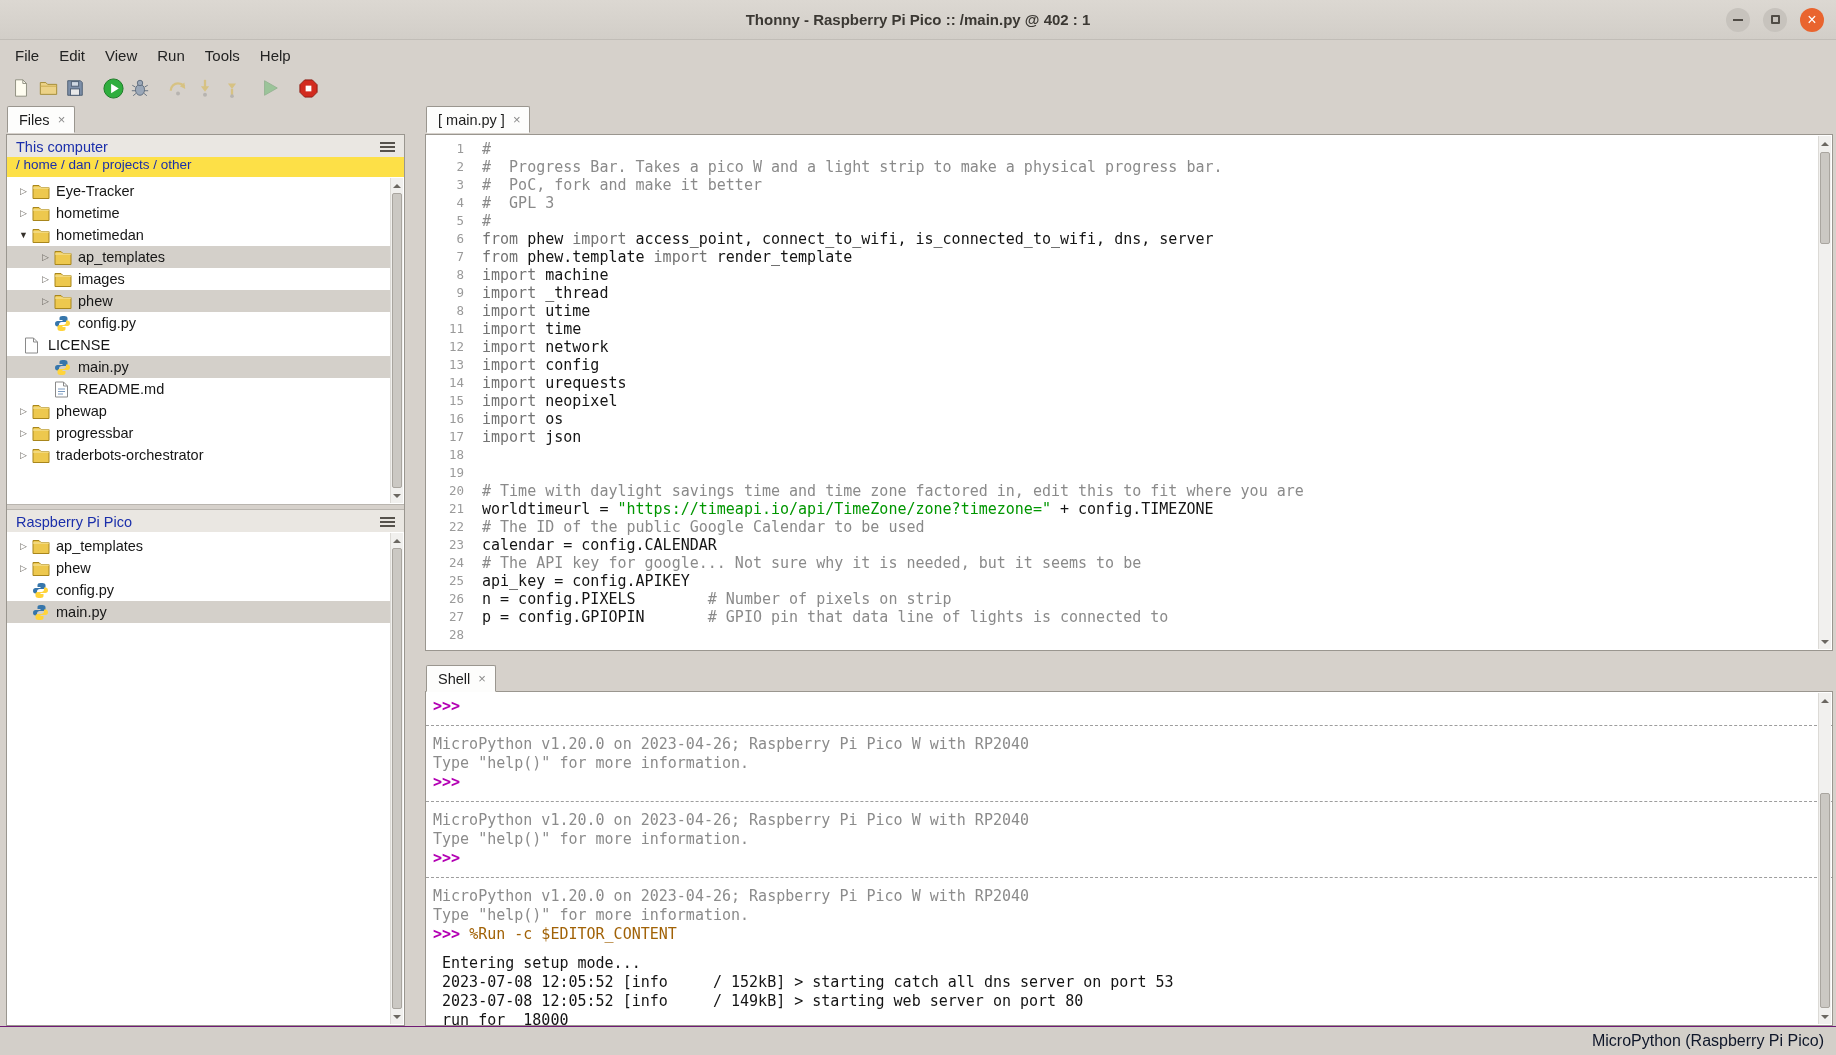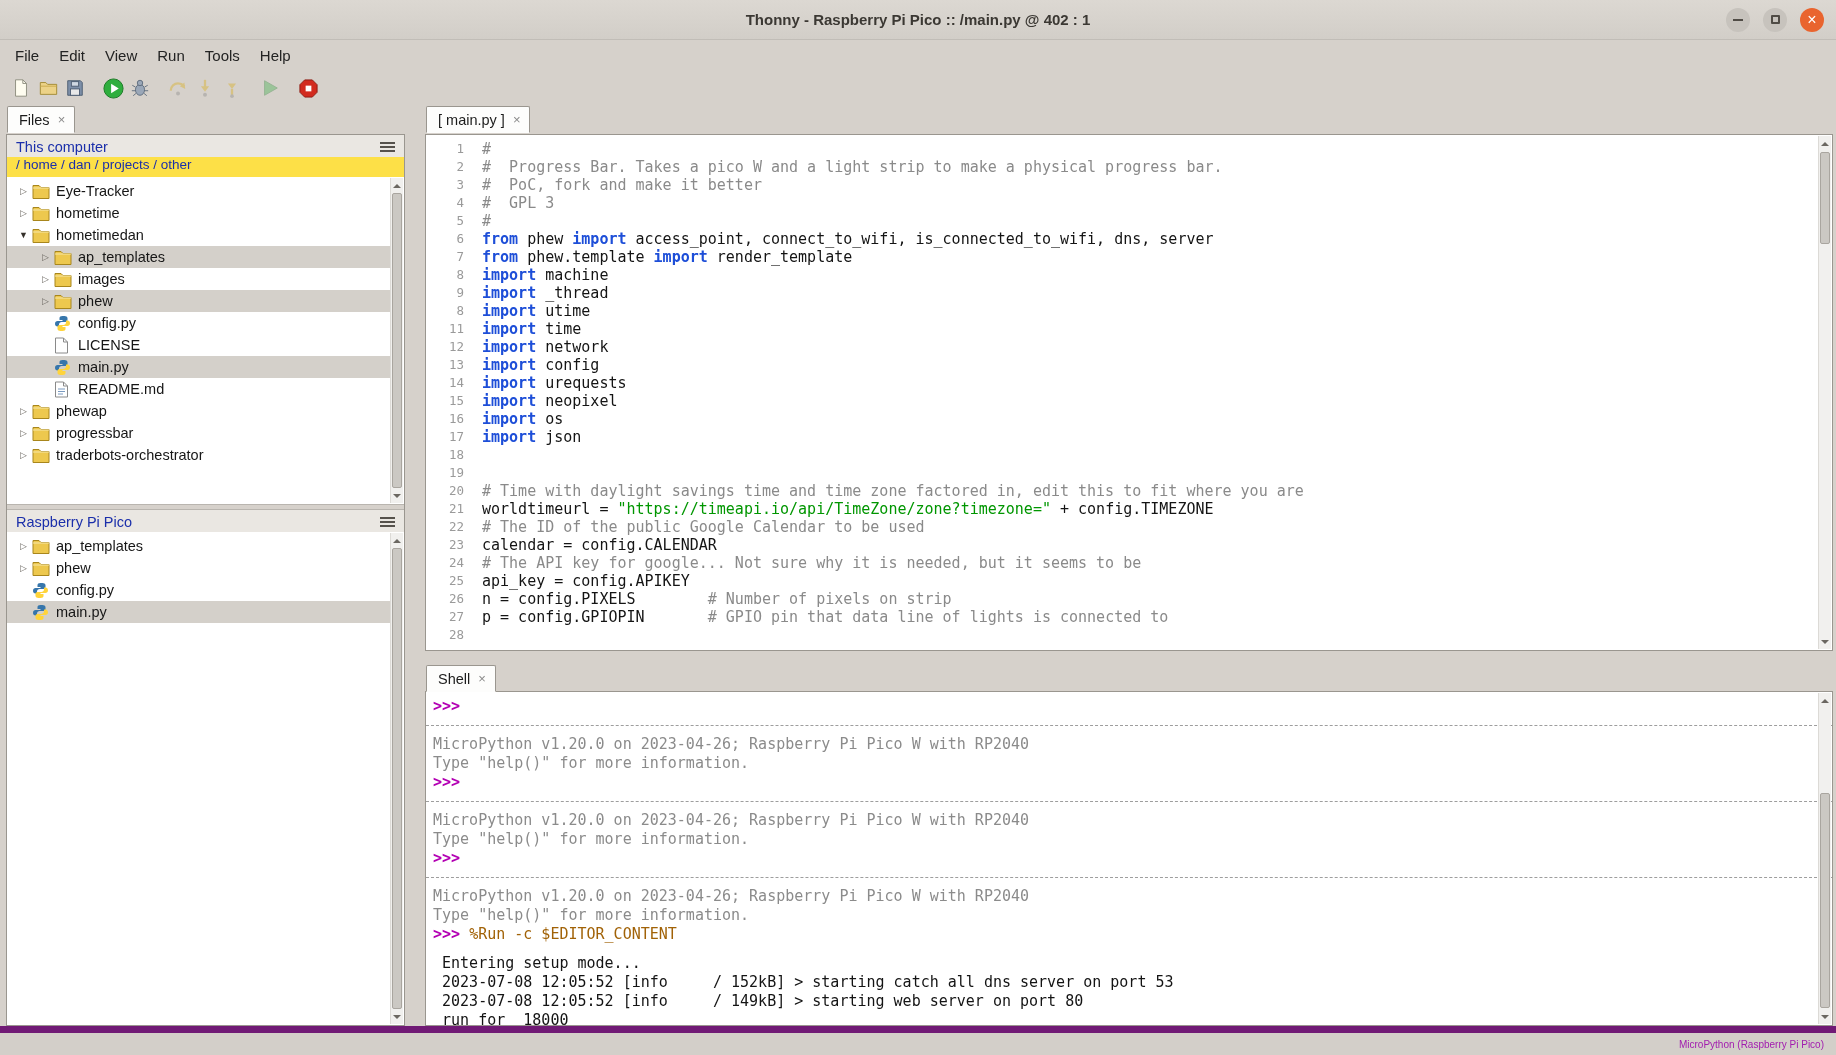--- a/index.html
+++ b/index.html
@@ -63,21 +63,21 @@
   .ficon { width:22px; flex:none; display:flex; align-items:center; }
   .ficon svg { display:block; }
   .flabel { margin-left:2px; }
 
   
   .editor-panel { height:517px; flex:none; position:relative; display:flex; overflow:hidden; }
   .gutter { width:46px; flex:none; padding:5px 8px 0 0; text-align:right; }
   .lnum { font:12.5px/18px "DejaVu Sans Mono", monospace; color:#9a9a9a; height:18px; }
   .codearea { flex:1; padding:5px 22px 0 10px; overflow:hidden; }
   .cline { font:15px/18px "DejaVu Sans Mono", monospace; white-space:pre; height:18px; color:#141414; }
-  .tok-kw { color:#1d4ed8; font-weight:bold; }
+  .tok-kw { color:#737373; font-weight:normal; }
   .tok-com { color:#8a8a8a; }
   .tok-str { color:#009600; }
 
   
   .shell-panel { flex:1; min-height:0; position:relative; overflow:hidden; }
   .shell-out { padding:5px 22px 0 7px; }
   .sh-line { font:15px/19px "DejaVu Sans Mono", monospace; white-space:pre; min-height:19px; color:#141414; }
   .sh-prompt { color:#b300b3; font-weight:bold; }
   .sh-banner { color:#8b8b8b; }
   .sh-magic { color:#a16207; }
@@ -92,23 +92,23 @@
   .sb-arrow.up { top:1px; } .sb-arrow.down { bottom:1px; }
   .sb-arrow::after { content:''; position:absolute; left:50%; top:50%; transform:translate(-50%,-50%); border:4px solid transparent; }
   .sb-arrow.up::after { border-bottom-color:#6b6761; margin-top:-2px; }
   .sb-arrow.down::after { border-top-color:#6b6761; margin-top:2px; }
   .sb-thumb { position:absolute; left:1px; right:1px; background:#cbc8c3; border:1px solid #a9a59f; border-radius:2px; }
   .sb-thumb.full { top:15px; bottom:15px; }
   .sb-thumb.editor-pos { top:16px; height:92px; }
   .sb-thumb.shell-pos { bottom:16px; height:215px; }
 
   
-  .statusbar { height:29px; flex:none; background:#d3cfc9; border-top:7px solid #701a75;
+  .statusbar { height:29px; flex:none; background:#d3cfc9; border-top:1px solid #701a75;
                display:flex; align-items:center; justify-content:flex-end; padding-right:12px;
-               font-size:10px; color:#a21caf; }
+               font-size:16px; color:#0f172a; }
 </style>
 </head>
 <body>
 
 <div class="titlebar">
   <div class="title">Thonny  -  Raspberry Pi Pico :: /main.py  @  402 : 1</div>
   <div class="win-controls">
     <div class="win-btn">
         <span class="glyph-min"></span>
       </div>
@@ -302,21 +302,21 @@
               <div class="trow" style="padding-left: 30px;">
                 <span class="expander"></span>
                 <span class="ficon">
                   <svg width="17" height="17" viewBox="0 0 17 17">
                     <path d="M8.5 1c-2 0-3 .8-3 2v2h3v1H3.5C2.1 6 1 7 1 8.7c0 1.7 1 2.8 2.5 2.8H5v-2C5 8 6.2 7 7.7 7h3.8c1.2 0 2-.8 2-2V3c0-1.2-1.6-2-3-2z" fill="#3776ab"></path>
                     <path d="M8.5 16c2 0 3-.8 3-2v-2h-3v-1h5c1.4 0 2.5-1 2.5-2.7 0-1.7-1-2.8-2.5-2.8H12v2c0 1.5-1.2 2.5-2.7 2.5H5.5c-1.2 0-2 .8-2 2v2c0 1.2 1.6 2 3 2z" fill="#ffd43b"></path>
                   </svg>
                 </span>
                 <span class="flabel">config.py</span>
               </div>
-              <div class="trow" style="padding-left: 30px;">
+              <div class="trow" style="">
                 <span class="expander"></span>
                 <span class="ficon">
                   <svg width="15" height="17" viewBox="0 0 15 17">
                     <path d="M1.5 1h8l4 4v11h-12z" fill="#fff" stroke="#8a8a8a"></path>
                     <path d="M9.5 1v4h4" fill="none" stroke="#8a8a8a"></path>
                   </svg>
                 </span>
                 <span class="flabel">LICENSE</span>
               </div>
               <div class="trow selected" style="padding-left: 30px;">

